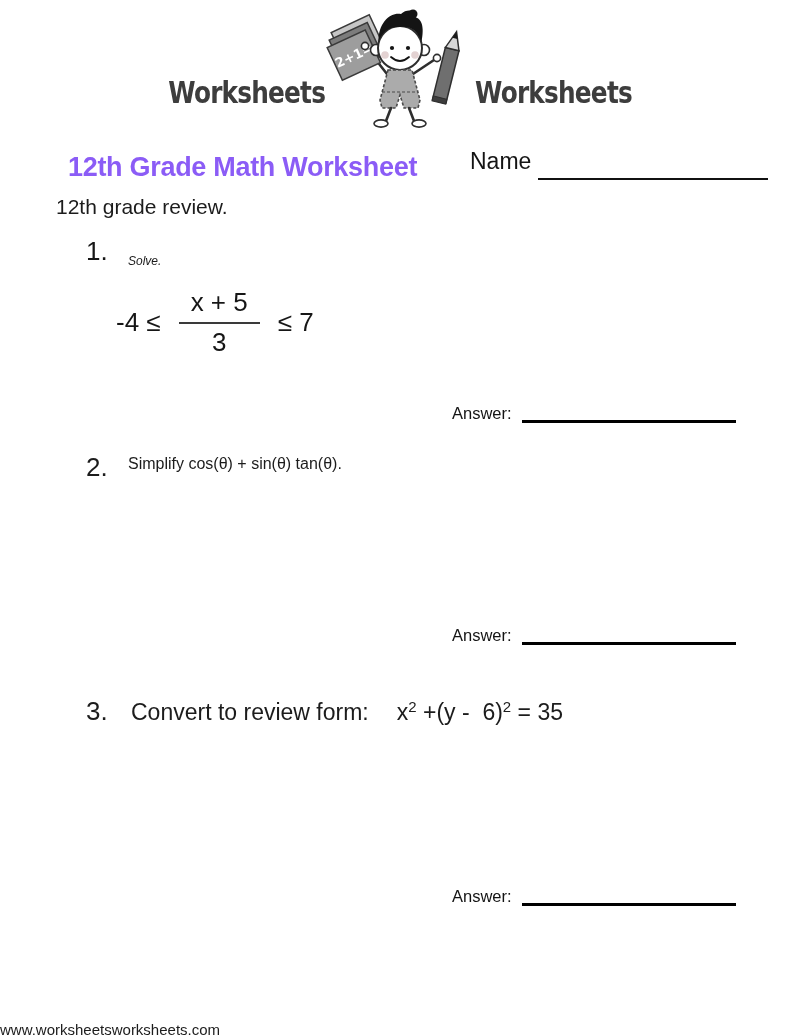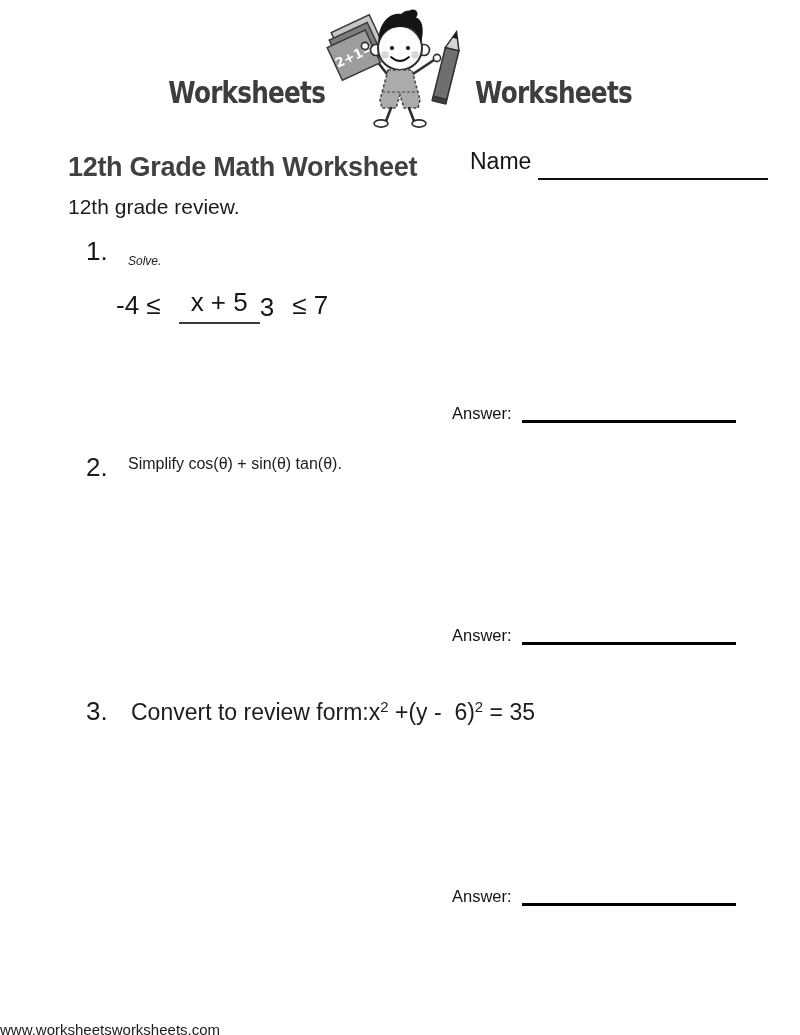--- a/index.html
+++ b/index.html
@@ -24,61 +24,61 @@
     letter-spacing: -1px; display: inline-block;
     margin-bottom: 20px; white-space: nowrap;
   }
   .logo-text.left  { transform: scaleX(0.8); transform-origin: 100% 50%; }
   .logo-text.right { transform: scaleX(0.8); transform-origin: 0% 50%; }
   .logo-mark { width: 150px; height: 126px; flex: 0 0 auto; }
 
   
   .title {
     position: absolute; left: 68px; top: 152px;
-    font-size: 27px; font-weight: 600; color: #404040;
+    font-size: 27px; font-weight: 600; color: #8b5cf6;
     letter-spacing: -0.3px;
   }
   .name-label {
     position: absolute; left: 470px; top: 148px;
     font-size: 23px; color: #141414;
   }
   .name-line {
     position: absolute; left: 538px; top: 152px;
     width: 230px; height: 28px;
     border-bottom: 2px solid #111;
   }
   .subtitle {
-    position: absolute; left: 68px; top: 195px;
+    position: absolute; left: 56px; top: 195px;
     font-size: 21px; color: #1c1c1c;
   }
 
   
   .prob-number { position: absolute; font-size: 26px; color: #161616; }
   .prob-number.n1 { left: 86px; top: 236px; }
   .p1-prompt   { position: absolute; left: 128px; top: 254px; font-size: 12px; font-style: italic; }
 
   .equation1 {
     position: absolute; left: 116px; top: 287px;
     display: flex; align-items: center; font-size: 26px; color: #161616;
   }
-  .fraction { display: inline-flex; flex-direction: row; align-items: center; margin: 0 18px; }
+  .fraction { display: inline-flex; flex-direction: column; align-items: center; margin: 0 18px; }
   .fraction .num {
     padding: 0 12px 4px 12px;
     border-bottom: 2px solid #3a3a3a;
   }
   .fraction .den { padding-top: 3px; }
 
   .prob2-row { position: absolute; left: 86px; top: 452px; display: flex; }
   .prob2-row .num-col { font-size: 26px; width: 42px; }
   .prob2-row .prompt  { font-size: 16px; padding-top: 3px; }
 
   .prob3-row { position: absolute; left: 86px; top: 696px; display: flex; }
   .prob3-row .num-col { font-size: 26px; width: 45px; }
   .prob3-row .prompt  { font-size: 23px; padding-top: 3px; white-space: pre; }
-  .prob3-row .eq      { font-size: 23px; padding-top: 3px; margin-left: 0; white-space: pre; }
+  .prob3-row .eq      { font-size: 23px; padding-top: 3px; margin-left: 28px; white-space: pre; }
   .eq sup { font-size: 15px; vertical-align: 8px; line-height: 0; }
 
   
   .answer-row {
     position: absolute; left: 452px;
     display: flex; align-items: flex-end;
   }
   .answer-row.a1 { top: 404px; }
   .answer-row.a2 { top: 626px; }
   .answer-row.a3 { top: 887px; }

